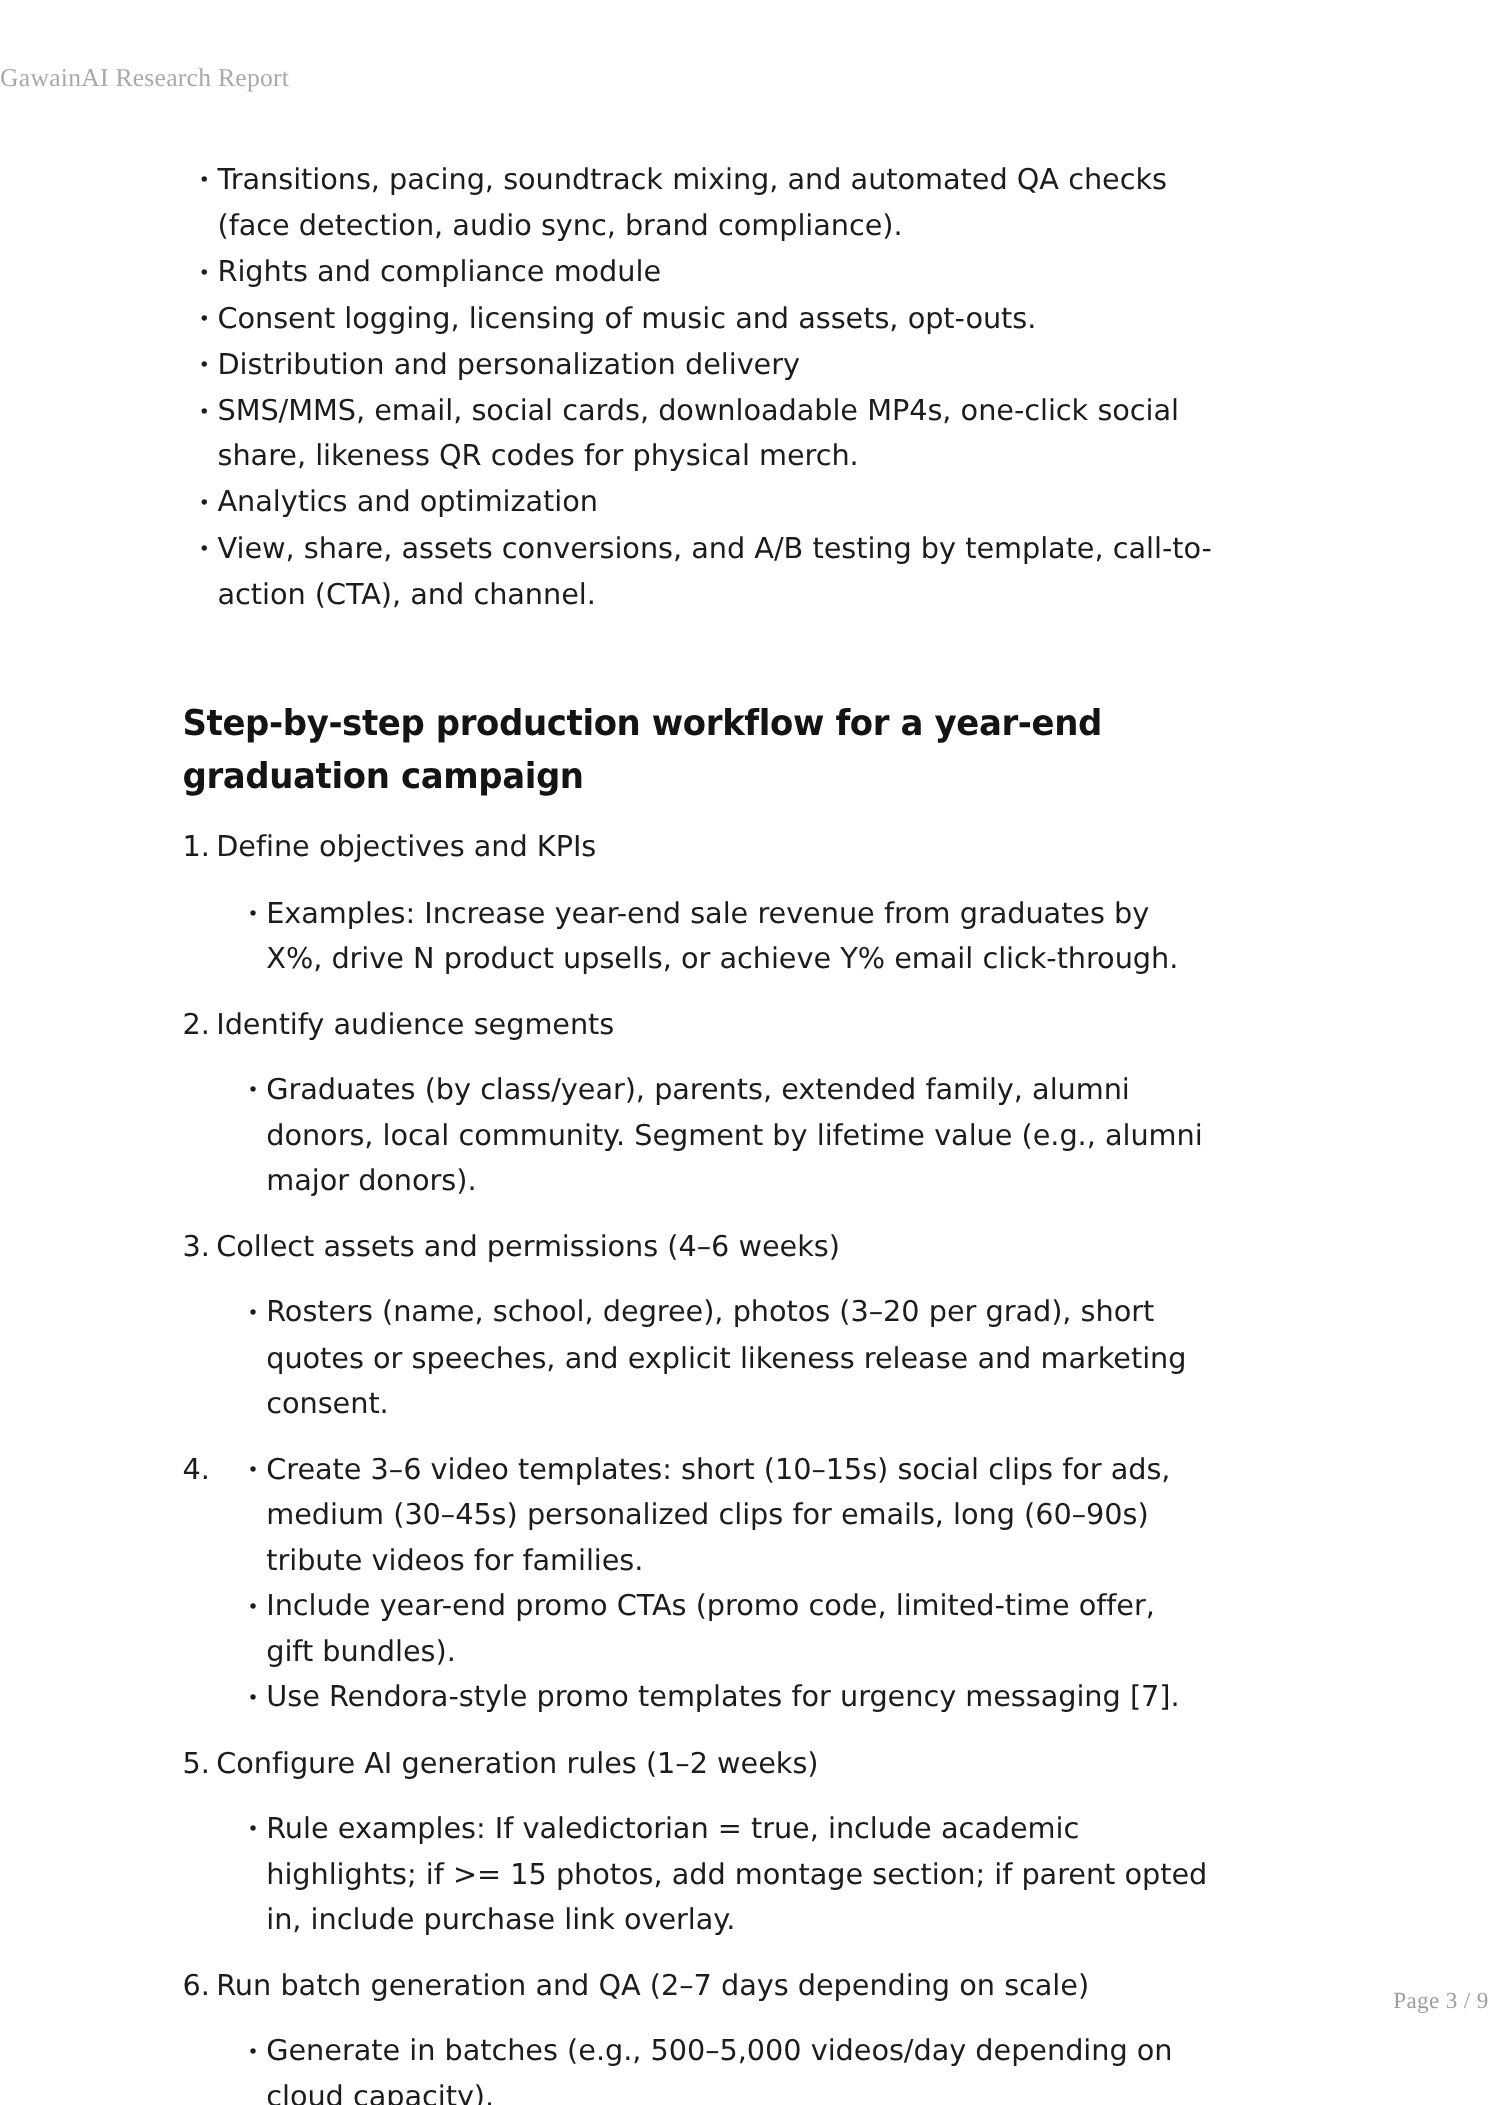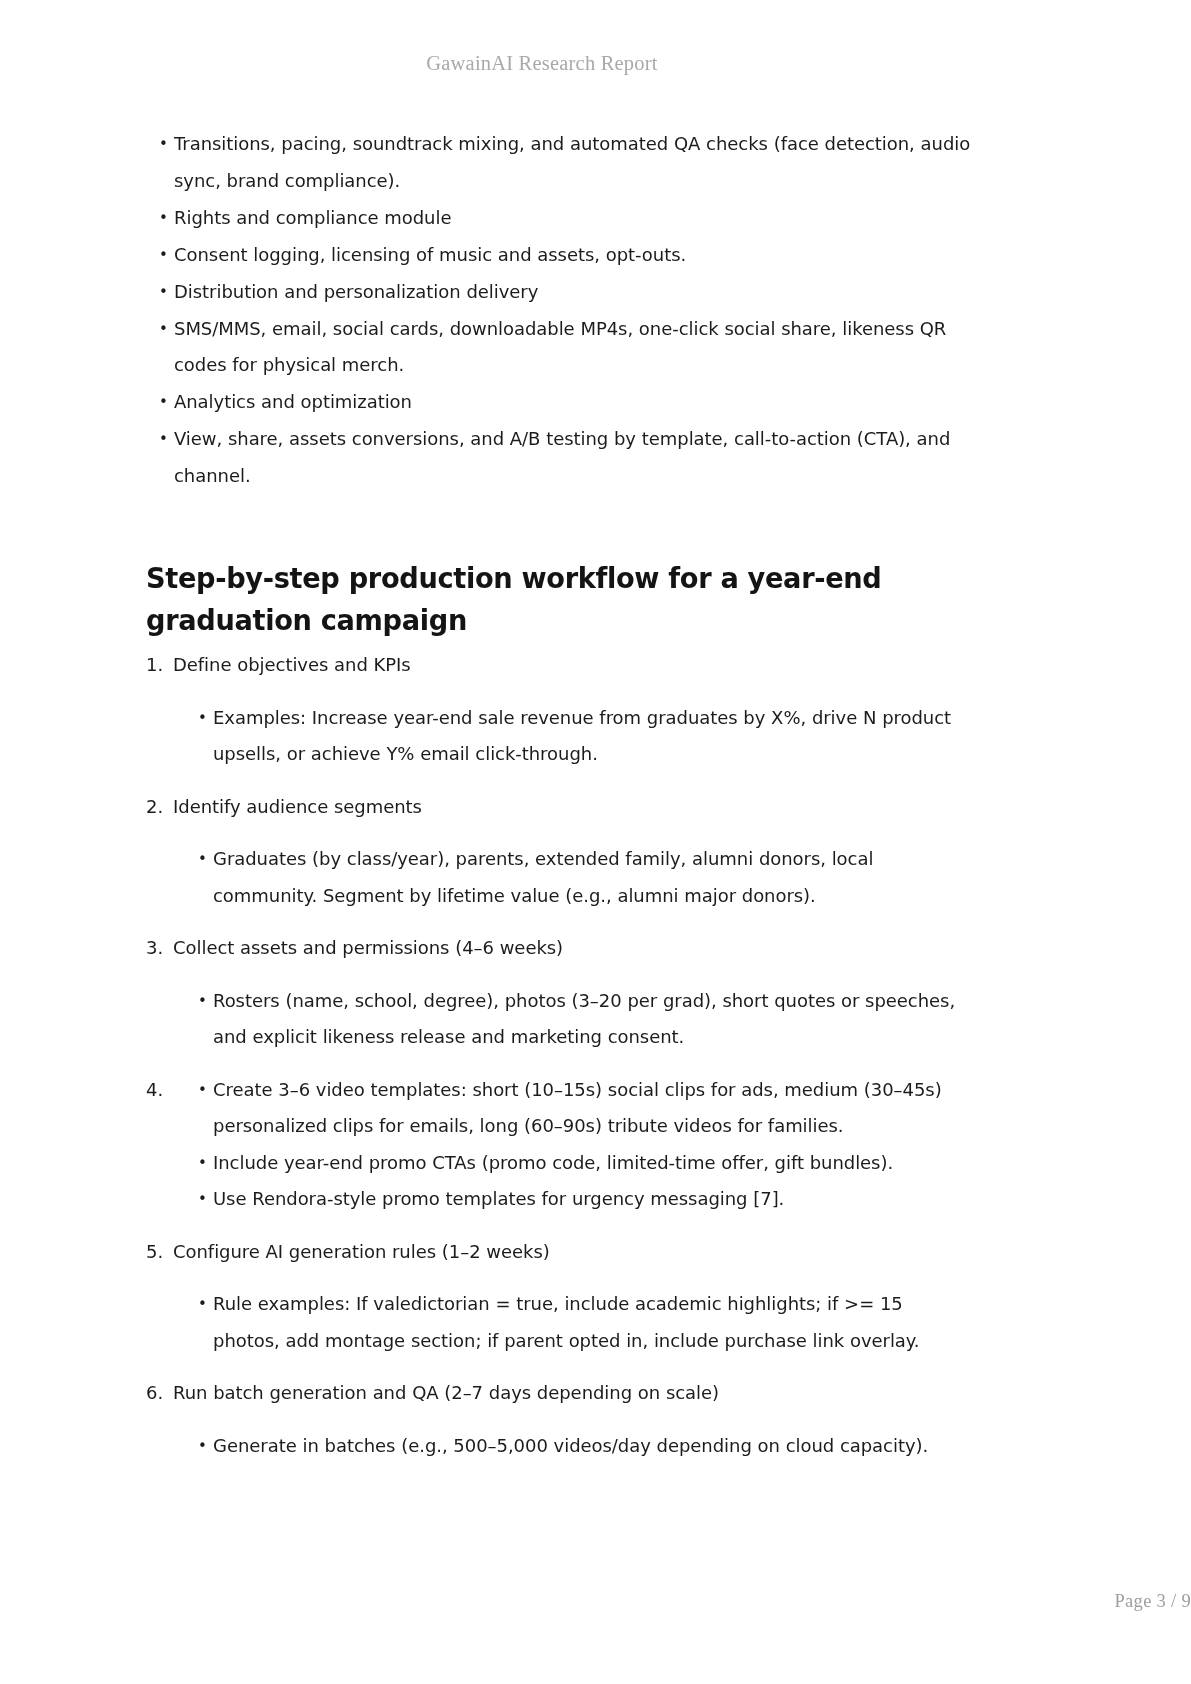--- a/index.html
+++ b/index.html
@@ -19,21 +19,21 @@
     inset: 0;
     background: #ffffff;
   }
 
   
   .running-header {
     position: absolute;
     top: 52px;
     left: 0;
     right: 107px;
-    text-align: center;
+    text-align: left;
     font-family: "Liberation Serif", "DejaVu Serif", serif;
     font-size: 20.5px;
     color: #a9a9ab;
     letter-spacing: 0.2px;
     white-space: nowrap;
   }
 
   
   .content {
     position: absolute;
@@ -47,21 +47,21 @@
   ul.bullets, ol.steps, ul.subbullets {
     list-style: none;
     margin: 0;
     padding: 0;
   }
 
   li.bullet,
   li.step,
   li.subbullet {
     position: relative;
-    font-size: 18px;
+    font-size: 23px;
     line-height: 36.5px;
     letter-spacing: -0.05px;
     word-spacing: 0.1px;
   }
 
   
   li.bullet {
     padding-left: 28px;
     margin-bottom: 0.5px;
   }
@@ -116,21 +116,21 @@
     line-height: 42px;
     letter-spacing: -0.35px;
     color: #141416;
     margin: 0;
     max-width: 790px;
     transform: scaleX(0.955);
     transform-origin: left top;
   }
   .heading-block {
     margin-top: 64px;
-    margin-bottom: 5px;
+    margin-bottom: 18px;
   }
   .steps-block {
     margin-top: 80px;
   }
 
   
   .page-footer {
     position: absolute;
     bottom: 72px;
     left: 0;

